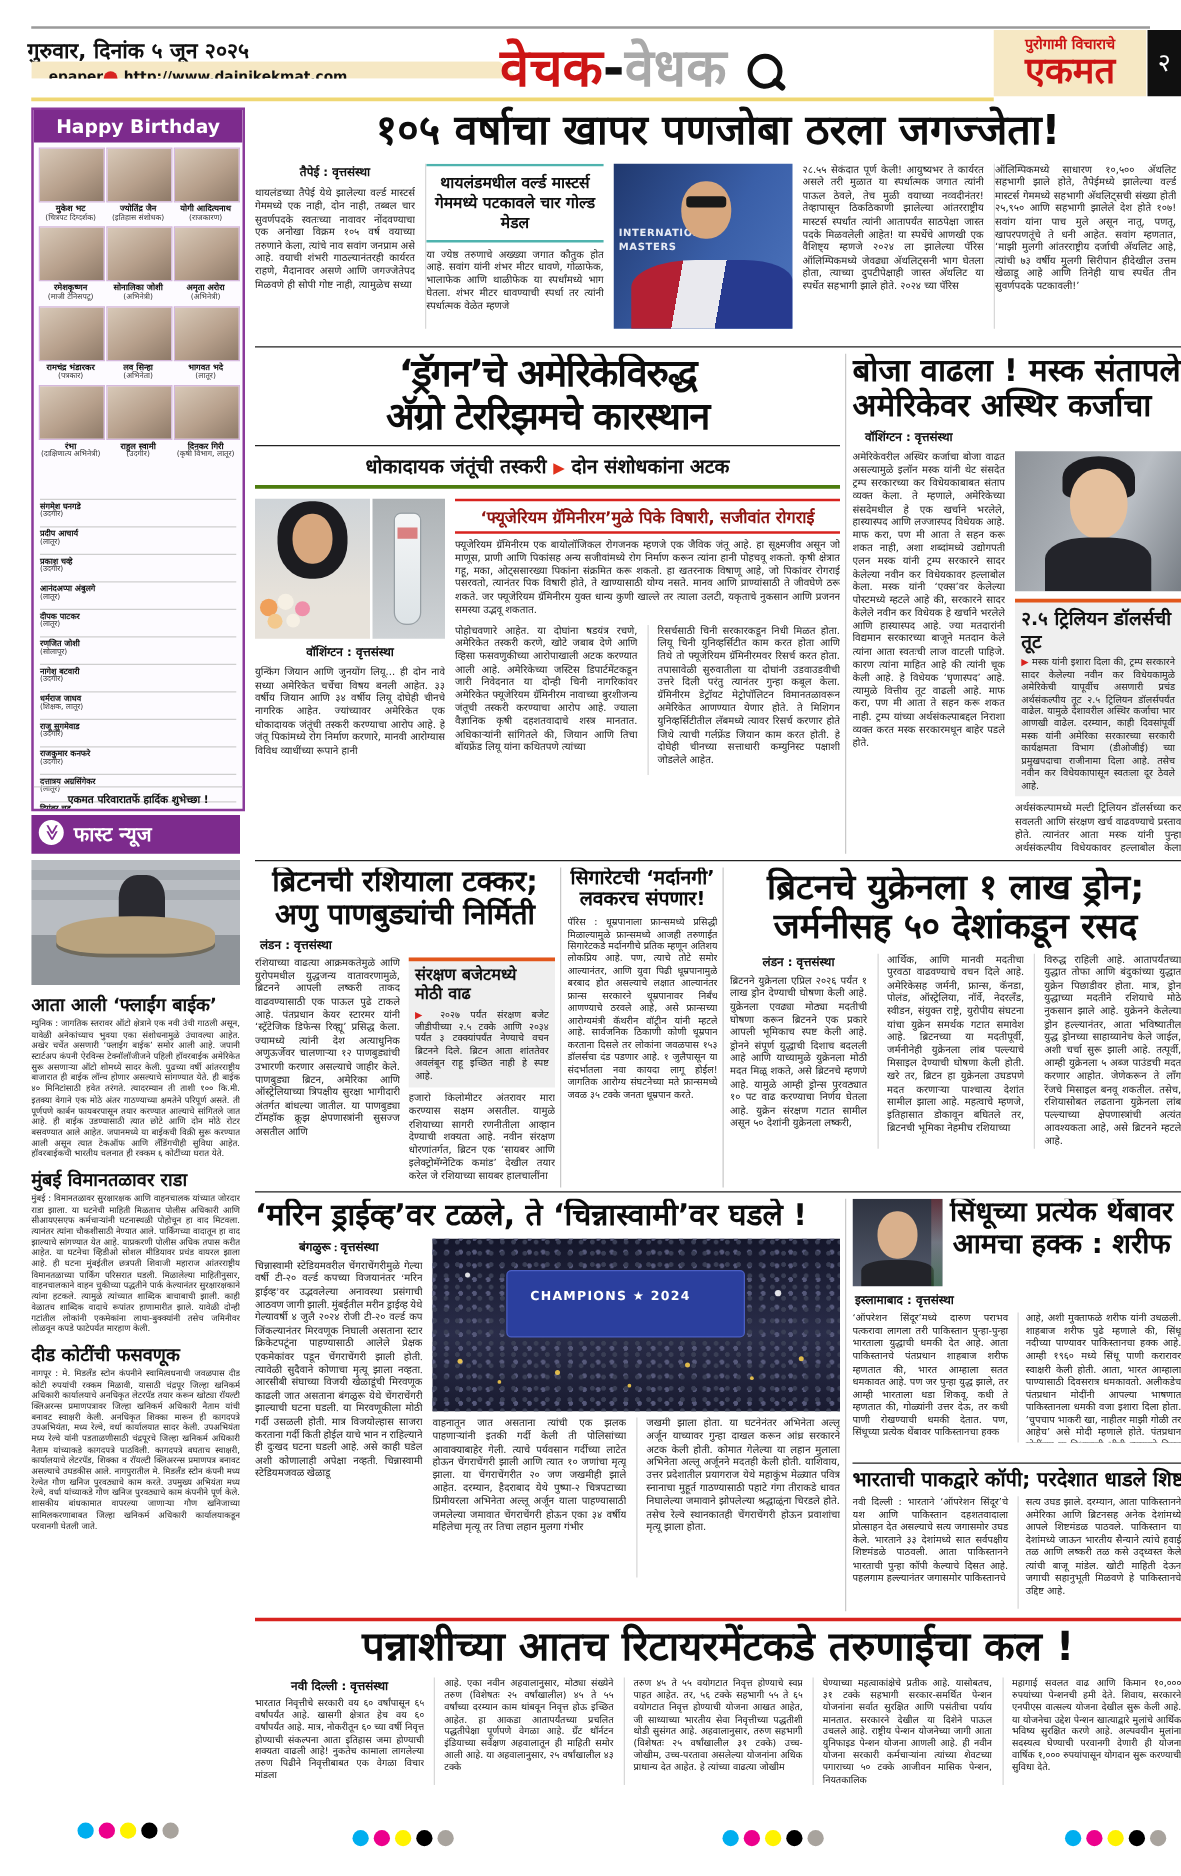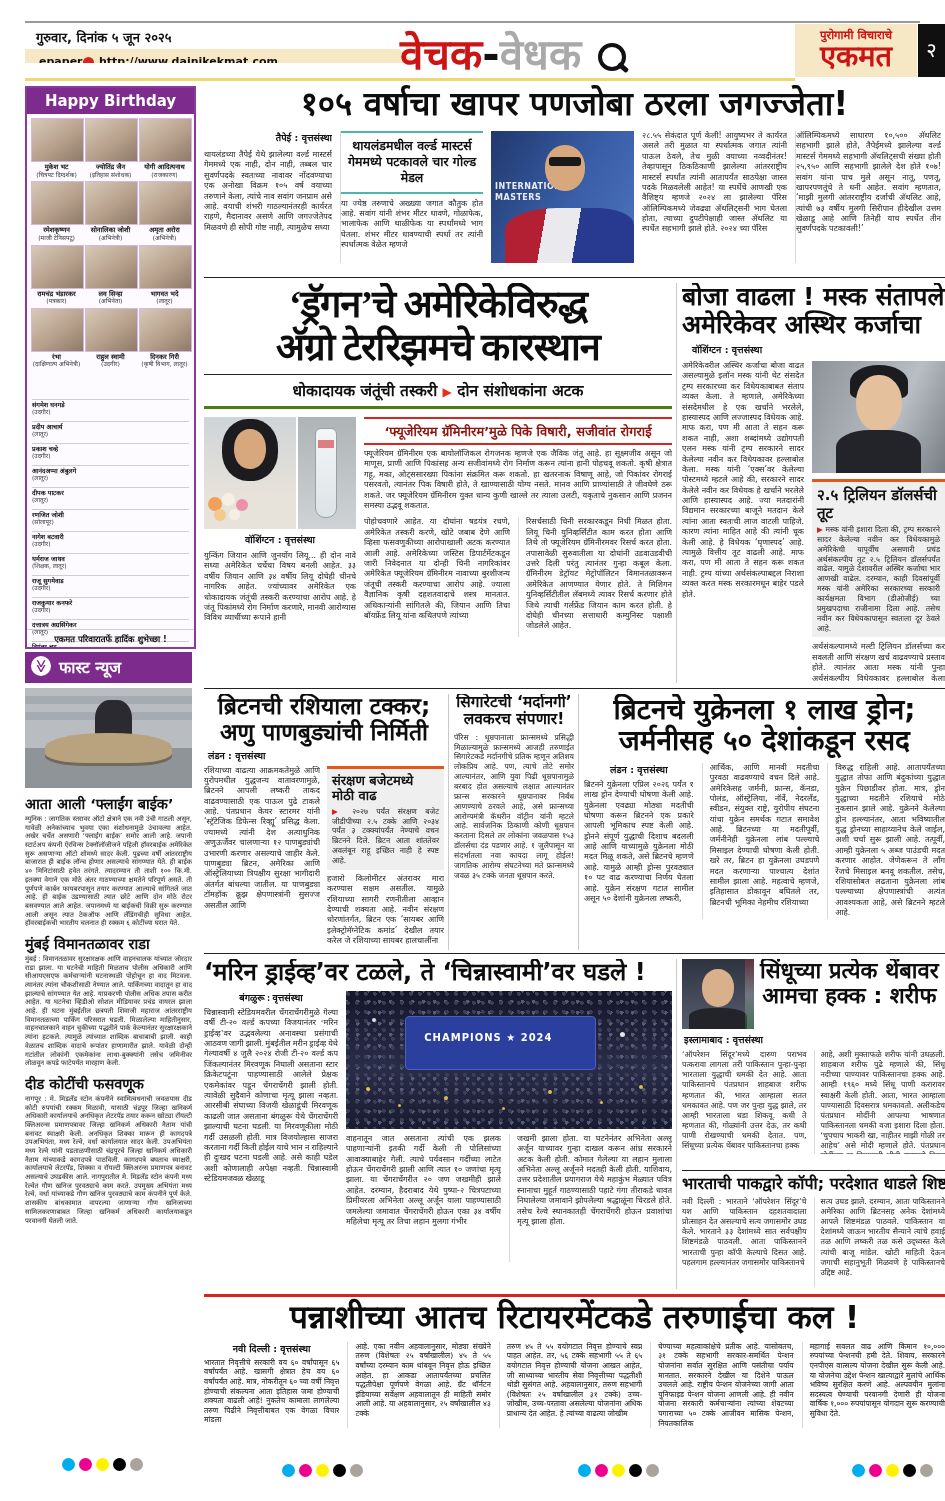--- a/index.html
+++ b/index.html
@@ -85,21 +85,21 @@
   .red-rule{background:#d8231f;height:2px;}
   .kicker{font-size:13px;font-weight:bold;}
   .kicker .kred{color:#d8231f;}
 </style>
 </head>
 <body>
 
 <div id="page">
 
   <div class="abs" style="left:25px;top:21px;width:895px;height:2px;background:#9a9a9a;"></div>
-  <div class="abs bold" style="left:36px;top:28px;font-size:13px;">गुरुवार, दिनांक ५ जून २०२५</div>
+  <div class="abs bold" style="left:22px;top:28px;font-size:17px;">गुरुवार, दिनांक ५ जून २०२५</div>
   <div class="abs cream" style="left:25px;top:49px;width:390px;height:14px;clip-path:polygon(0 0,96% 0,100% 100%,0 100%);">
     <span style="position:absolute;left:14px;top:6px;font-size:11px;font-weight:bold;">epaper</span>
     <span style="position:absolute;left:58px;top:8px;width:11px;height:11px;border-radius:50%;background:#d8231f;"></span>
     <a style="position:absolute;left:74px;top:6px;font-size:11px;font-weight:bold;color:#111;text-decoration:none;">http://www.dainikekmat.com</a>
   </div>
   <div class="abs" style="left:400px;top:24px;width:330px;height:52px;font-size:42px;font-weight:bold;white-space:nowrap;">
     <span style="color:#cc1414;">वेचक</span><span>-</span><span style="color:#a9a9a9;">वेधक</span>
     <span class="mag"><span class="lens"></span><span class="handle"></span></span>
   </div>
   <div class="abs cream ctr" style="left:795px;top:24px;width:122px;height:53px;">
@@ -334,21 +334,21 @@
       <i class="dm"></i>
       <i class="dy"></i>
       <i class="dk"></i>
       <i class="dg"></i>
   </div>
 
   <div class="abs" style="left:204px;top:86px;width:741px;height:188px;">
     <div class="hl ctr" style="font-size:33px;">१०५ वर्षाचा खापर पणजोबा ठरला जगज्जेता!</div>
     <div style="display:flex;gap:8px;margin-top:8px;">
       <div style="width:128px;" class="clip">
-        <div class="byline ctr" style="margin-bottom:6px;text-align:right;">तैपेई : वृत्तसंस्था</div>
+        <div class="byline ctr" style="margin-bottom:6px;">तैपेई : वृत्तसंस्था</div>
         <div class="body-txt jt">थायलंडच्या तैपेई येथे झालेल्या वर्ल्ड मास्टर्स गेममध्ये एक नाही, दोन नाही, तब्बल चार सुवर्णपदके स्वतःच्या नावावर नोंदवण्याचा एक अनोखा विक्रम १०५ वर्ष वयाच्या तरुणाने केला, त्यांचे नाव सवांग जनप्राम असे आहे. वयाची शंभरी गाठल्यानंतरही कार्यरत राहणे, मैदानावर असणे आणि जगज्जेतेपद मिळवणे ही सोपी गोष्ट नाही, त्यामुळेच सध्या</div>
       </div>
       <div style="width:142px;" class="clip colsep">
         <div class="teal-sub">थायलंडमधील वर्ल्ड मास्टर्स गेममध्ये पटकावले चार गोल्ड मेडल</div>
         <div class="body-txt jt" style="margin-top:5px;">या ज्येष्ठ तरुणाचे अख्ख्या जगात कौतुक होत आहे. सवांग यांनी शंभर मीटर धावणे, गोळाफेक, भालाफेक आणि थाळीफेक या स्पर्धांमध्ये भाग घेतला. शंभर मीटर धावण्याची स्पर्धा तर त्यांनी स्पर्धात्मक वेळेत म्हणजे</div>
       </div>
       <div class="ph ph-masters" style="width:143px;height:132px;flex:none;">
         <div class="masters-label">INTERNATIONAL MASTERS</div>
         <div class="face" style="left:54px;top:14px;width:40px;height:46px;"></div>
         <div class="shades" style="left:58px;top:26px;width:32px;height:9px;"></div>
@@ -358,21 +358,21 @@
         <div class="body-txt jt">२८.५५ सेकंदात पूर्ण केली! आयुष्यभर ते कार्यरत असले तरी मुळात या स्पर्धात्मक जगात त्यांनी पाऊल ठेवले, तेच मुळी वयाच्या नव्वदीनंतर! तेव्हापासून ठिकठिकाणी झालेल्या आंतरराष्ट्रीय मास्टर्स स्पर्धांत त्यांनी आतापर्यंत साठपेक्षा जास्त पदके मिळवलेली आहेत! या स्पर्धेचे आणखी एक वैशिष्ट्य म्हणजे २०२४ ला झालेल्या पॅरिस ऑलिम्पिकमध्ये जेवढ्या अ‍ॅथलिट्सनी भाग घेतला होता, त्याच्या दुपटीपेक्षाही जास्त अ‍ॅथलिट या स्पर्धेत सहभागी झाले होते. २०२४ च्या पॅरिस</div>
       </div>
       <div style="width:145px;" class="clip colsep">
         <div class="body-txt jt">ऑलिम्पिकमध्ये साधारण १०,५०० अ‍ॅथलिट सहभागी झाले होते, तैपेईमध्ये झालेल्या वर्ल्ड मास्टर्स गेममध्ये सहभागी अ‍ॅथलिट्सची संख्या होती २५,९५० आणि सहभागी झालेले देश होते १०७! सवांग यांना पाच मुले असून नातू, पणतू, खापरपणतूंचे ते धनी आहेत. सवांग म्हणतात, ‘माझी मुलगी आंतरराष्ट्रीय दर्जाची अ‍ॅथलिट आहे, त्यांची ७३ वर्षीय मुलगी सिरीपान हीदेखील उत्तम खेळाडू आहे आणि तिनेही याच स्पर्धेत तीन सुवर्णपदके पटकावली!’</div>
       </div>
     </div>
   </div>
   <div class="abs rule-h" style="left:204px;top:277px;width:741px;"></div>
 
   <div class="abs clip" style="left:204px;top:283px;width:468px;height:400px;">
-    <div class="hl ctr" style="font-size:38px;letter-spacing:-1px;font-family:Liberation Serif, serif;">
+    <div class="hl ctr" style="font-size:30px;letter-spacing:-1px;">
       <div>‘ड्रॅगन’चे अमेरिकेविरुद्ध</div>
       <div>अ‍ॅग्रो टेररिझमचे कारस्थान</div>
     </div>
     <div class="dragon-sub" style="margin-top:6px;">
       <span>धोकादायक जंतूंची तस्करी</span>
       <span class="tri">▶</span>
       <span>दोन संशोधकांना अटक</span>
     </div>
     <div style="display:flex;gap:8px;margin-top:8px;">
       <div style="width:152px;flex:none;">

